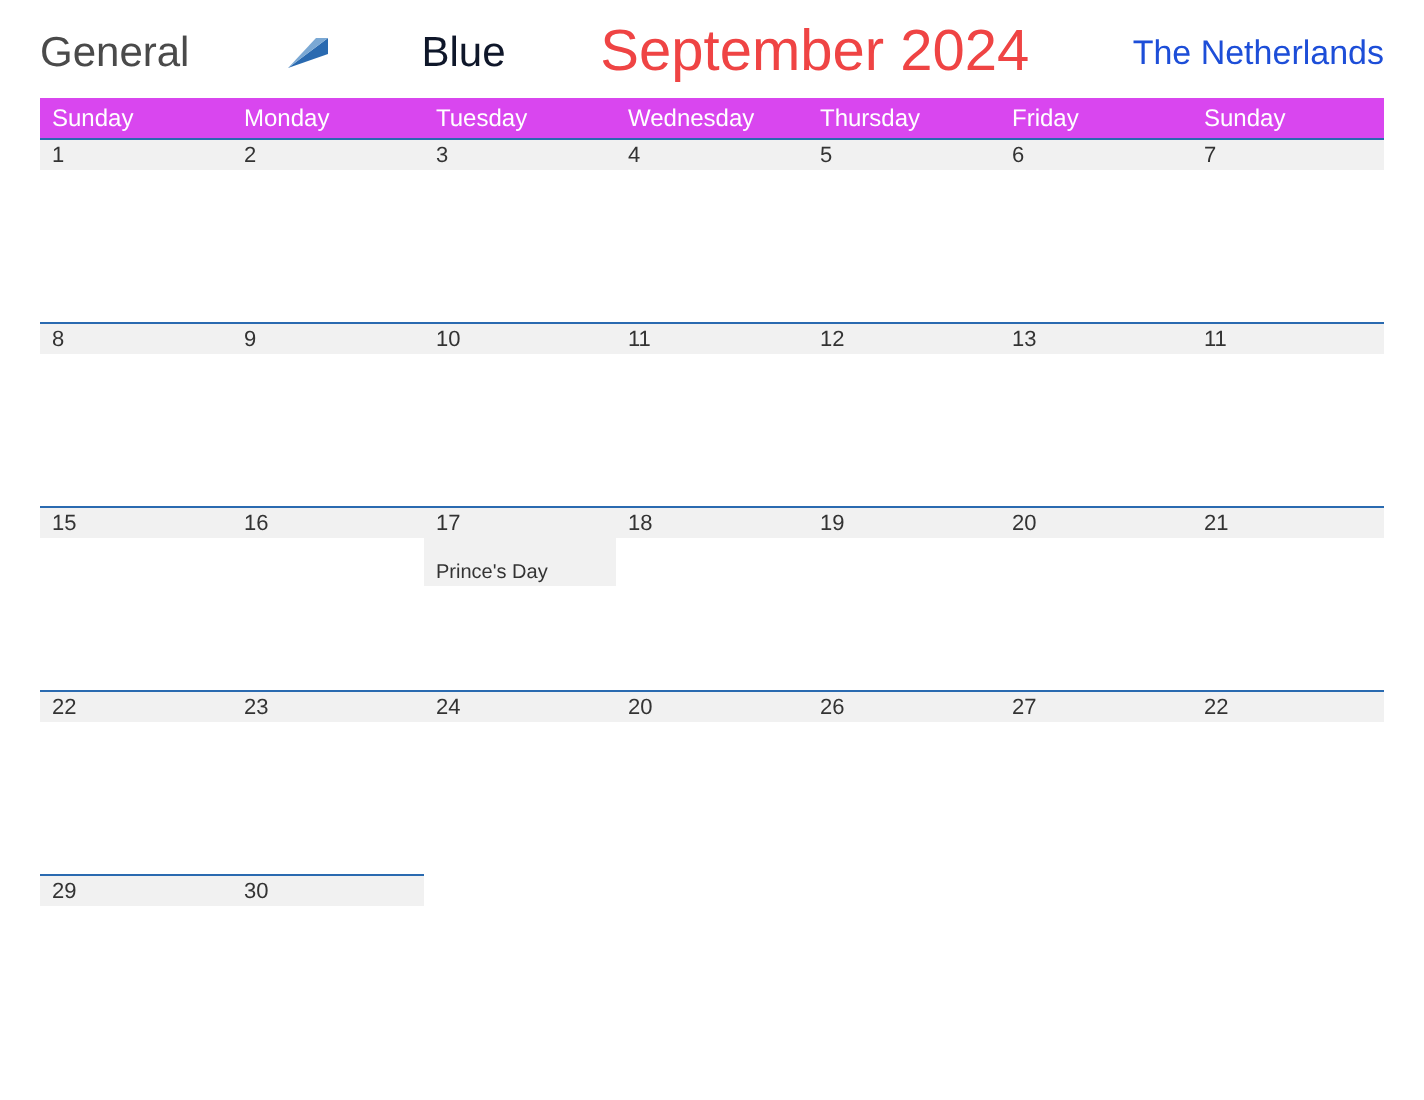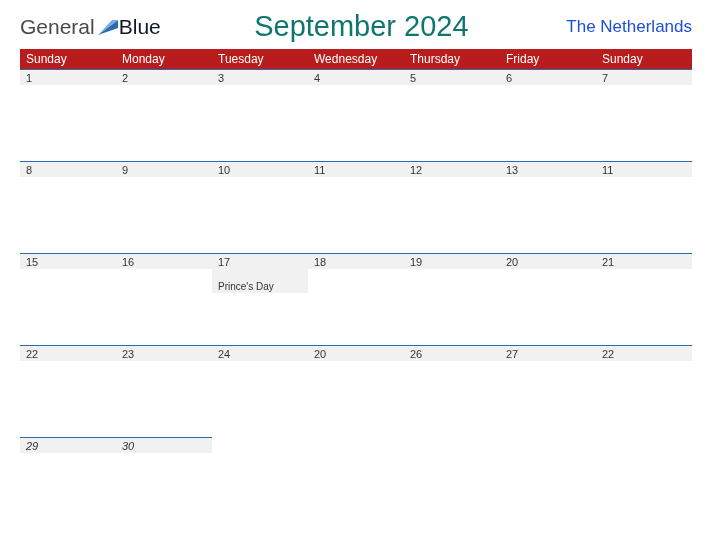--- a/index.html
+++ b/index.html
@@ -14,51 +14,52 @@
     display: flex;
     align-items: center;
     justify-content: space-between;
     margin-bottom: 6px;
   }
   .logo {
     display: flex;
     align-items: baseline;
     font-size: 21px;
     color: #333;
+    gap: 46px;
   }
   .logo .general { color: #4a4a4a; font-weight: 400; }
   .logo .blue { color: #0f172a; font-weight: 400; margin-left: 1px; }
   .logo .flag {
     display: inline-block;
     width: 20px;
     height: 15px;
     margin-left: 3px;
     position: relative;
     top: 1px;
   }
   .title {
     font-size: 29px;
     font-weight: 400;
-    color: #0f766e;
+    color: #ef4444;
     flex: 1;
     text-align: center;
   }
   .region {
     font-size: 17px;
     color: #1d4ed8;
     min-width: 130px;
     text-align: right;
   }
   table.cal {
     width: 100%;
     border-collapse: collapse;
     table-layout: fixed;
   }
   thead th {
-    background: #b91c1c;
+    background: #d946ef;
     color: #fff;
     font-weight: 400;
     font-size: 12px;
     text-align: left;
     padding: 3px 6px;
   }
   tbody td {
     vertical-align: top;
     height: 92px;
     border: none;
@@ -79,21 +80,21 @@
   }
   .event {
     display: block;
     font-size: 10px;
     color: #333;
     margin-top: 13px;
   }
   .cell-body {
     height: calc(100% - 18px);
   }
-  tbody tr:last-child td { height: 80px; font-style: italic; }
+  tbody tr:last-child td { height: 80px; }
 </style>
 </head>
 <body>
 
 <div class="header">
   <div class="logo">
     <span class="general">General</span>
     <span class="flag">
       <svg viewBox="0 0 20 15" width="20" height="15">
         <path d="M0 15 L20 0 L20 8 Z" fill="#2a6ab0"></path>

